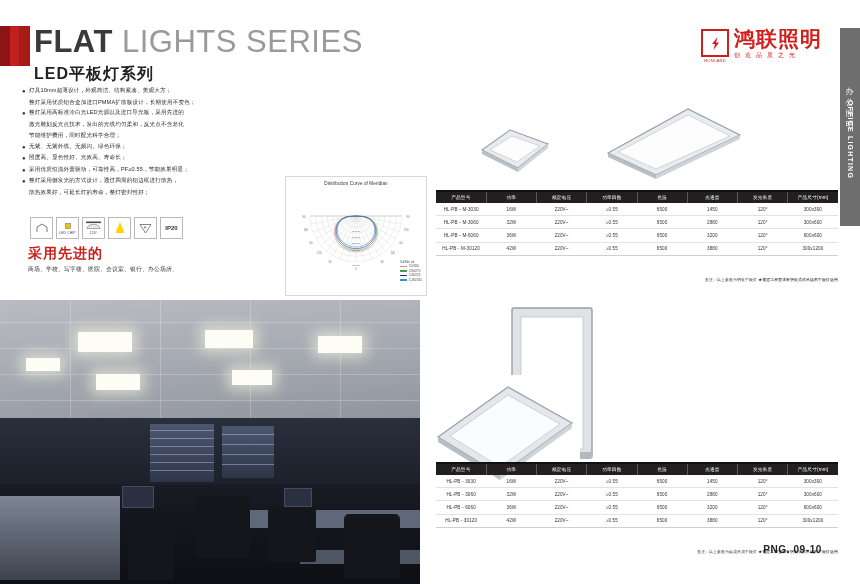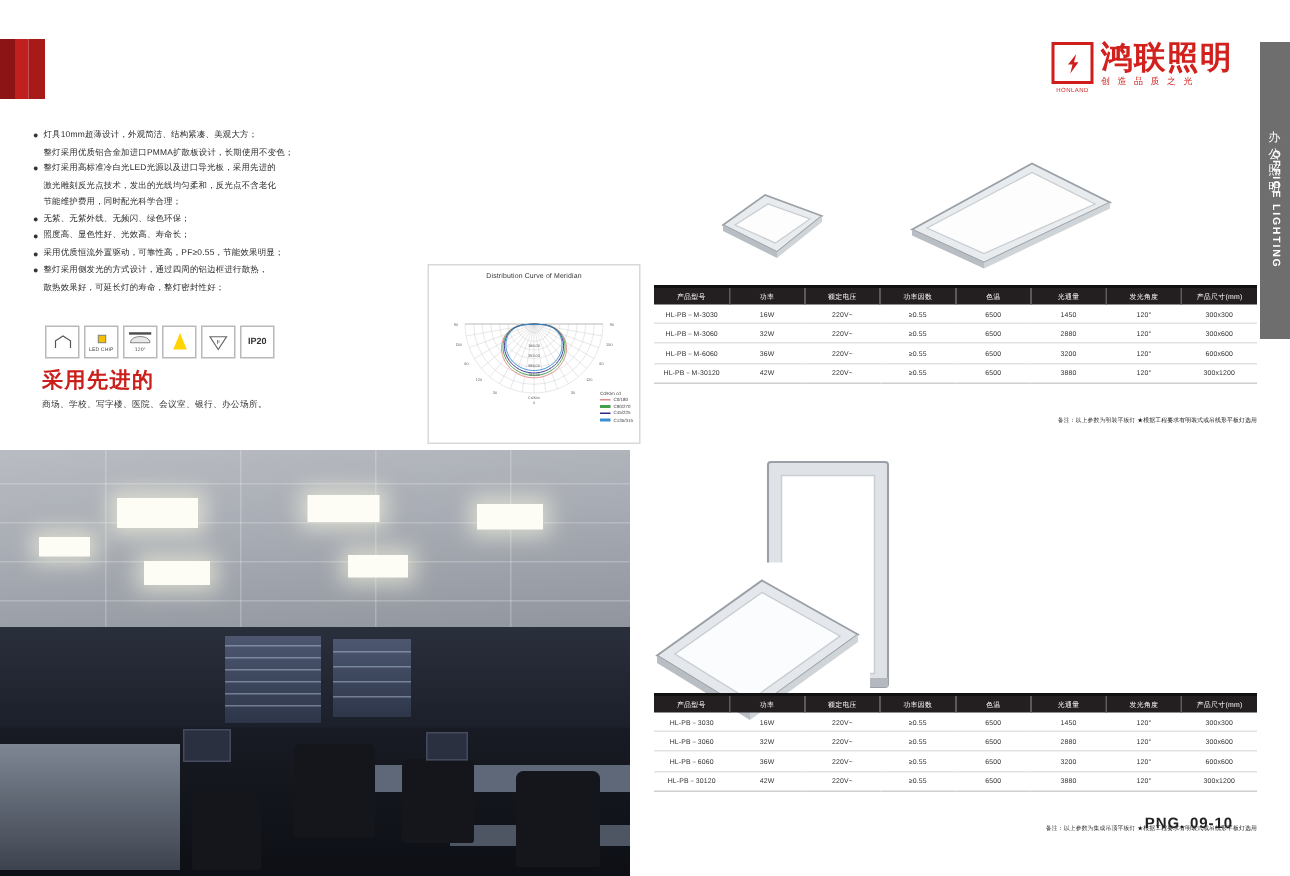--- a/index.html
+++ b/index.html
@@ -13,21 +13,21 @@
   .rb2{width:9px;background:#c0201f;}
   .rb3{width:11px;background:#a71a18;}
 
   .title-wrap{position:absolute;left:34px;top:22px;}
   .title-line{font-size:31px;letter-spacing:.5px;line-height:40px;white-space:nowrap;}
   .t-flat{font-weight:bold;color:#3a3a3a;}
   .t-rest{font-weight:300;color:#9a9a9a;}
   .subtitle{font-size:16px;color:#222;margin-top:2px;letter-spacing:1px;font-weight:bold;}
 
   
-  .logo{position:absolute;right:38px;top:28px;display:flex;align-items:flex-start;gap:5px;}
+  .logo{position:absolute;right:38px;top:28px;display:flex;align-items:center;gap:5px;}
   .logo-mark{width:24px;height:24px;border:2px solid #cf1f1c;display:flex;align-items:center;justify-content:center;position:relative;}
   .logo-mark svg{display:block;}
   .logo-mark-cap{position:absolute;bottom:-8px;left:0;width:100%;text-align:center;font-size:4px;color:#cf1f1c;letter-spacing:.3px;}
   .logo-txt{line-height:1;}
   .logo-cn{font-size:21px;font-weight:bold;color:#d2201d;letter-spacing:1px;}
   .logo-slogan{font-size:6px;color:#d2201d;letter-spacing:5px;margin-top:3px;}
 
   
   .side-tab{position:absolute;right:0;top:28px;width:20px;height:198px;background:#6e6e6e;}
   .side-tab .cn{position:absolute;top:58px;left:0;width:100%;text-align:center;color:#fff;font-size:8px;line-height:11px;letter-spacing:1px;}
@@ -90,20 +90,26 @@
 <body>
 
 <div class="page">
 
   <div class="red-bars">
     <i class="rb1"></i>
       <i class="rb2"></i>
       <i class="rb3"></i>
   </div>
 
+  <div class="title-wrap">
+    <div class="title-line">
+      <span class="t-flat">FLAT</span><span class="t-rest"> LIGHTS SERIES</span>
+    </div>
+    <div class="subtitle">LED平板灯系列</div>
+  </div>
 
   <div class="logo">
     <div class="logo-mark">
       <svg width="15" height="15" viewBox="0 0 15 15">
           <path d="M9.5 1 L4 8 L7 8 L5.5 14 L11 6.5 L8 6.5 Z" fill="#cf1f1c"></path>
         </svg>
       <span class="logo-mark-cap">HONLAND</span>
     </div>
     <div class="logo-txt">
       <div class="logo-cn">鸿联照明</div>

